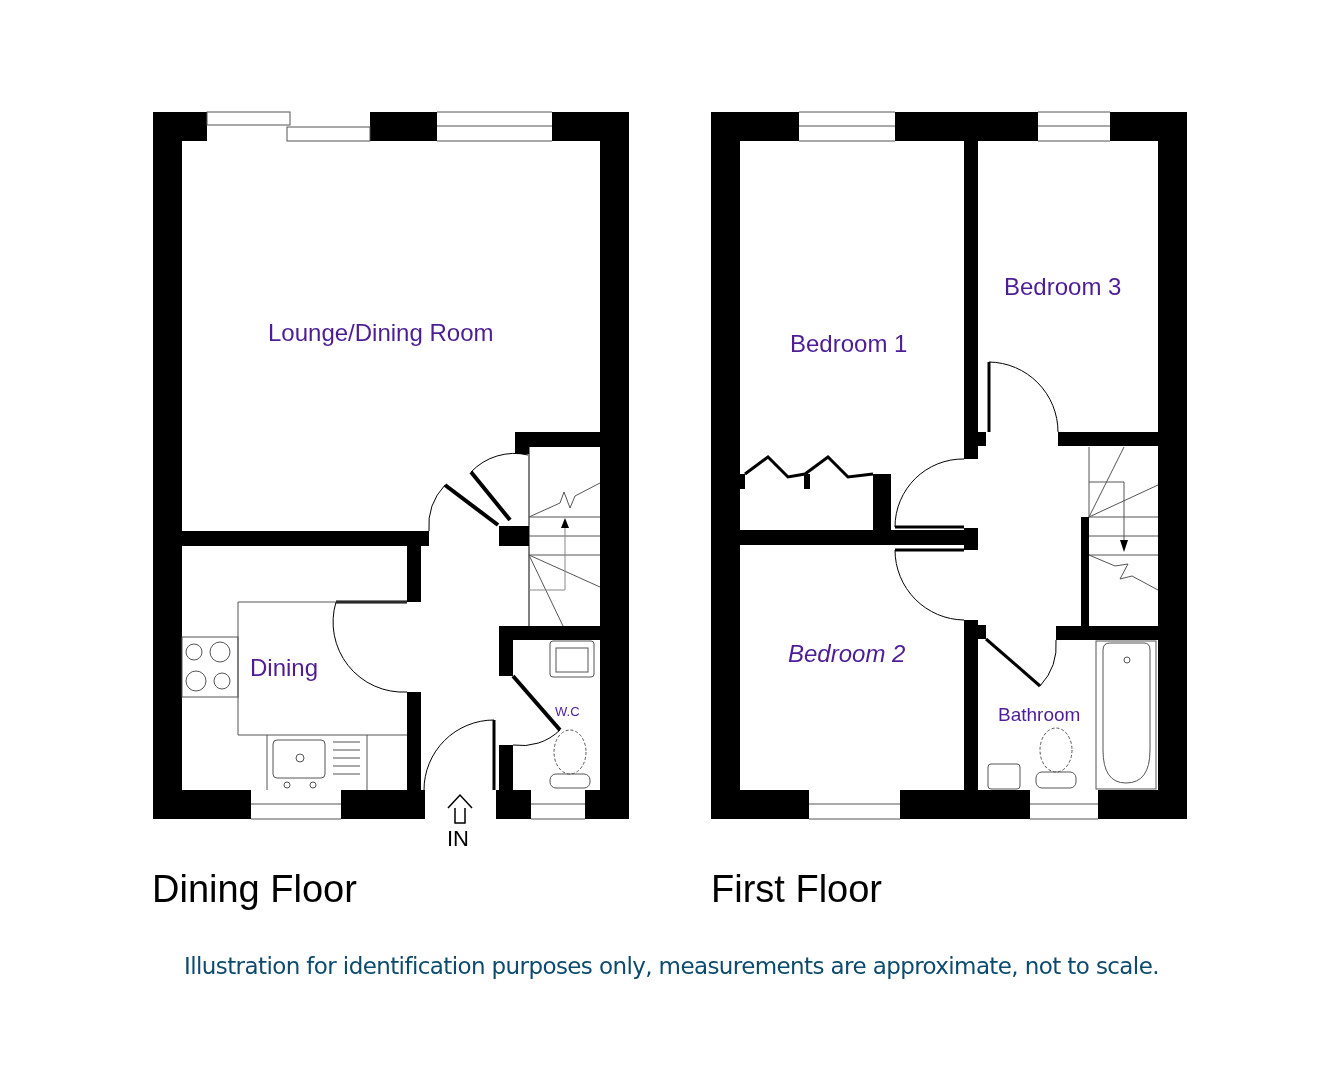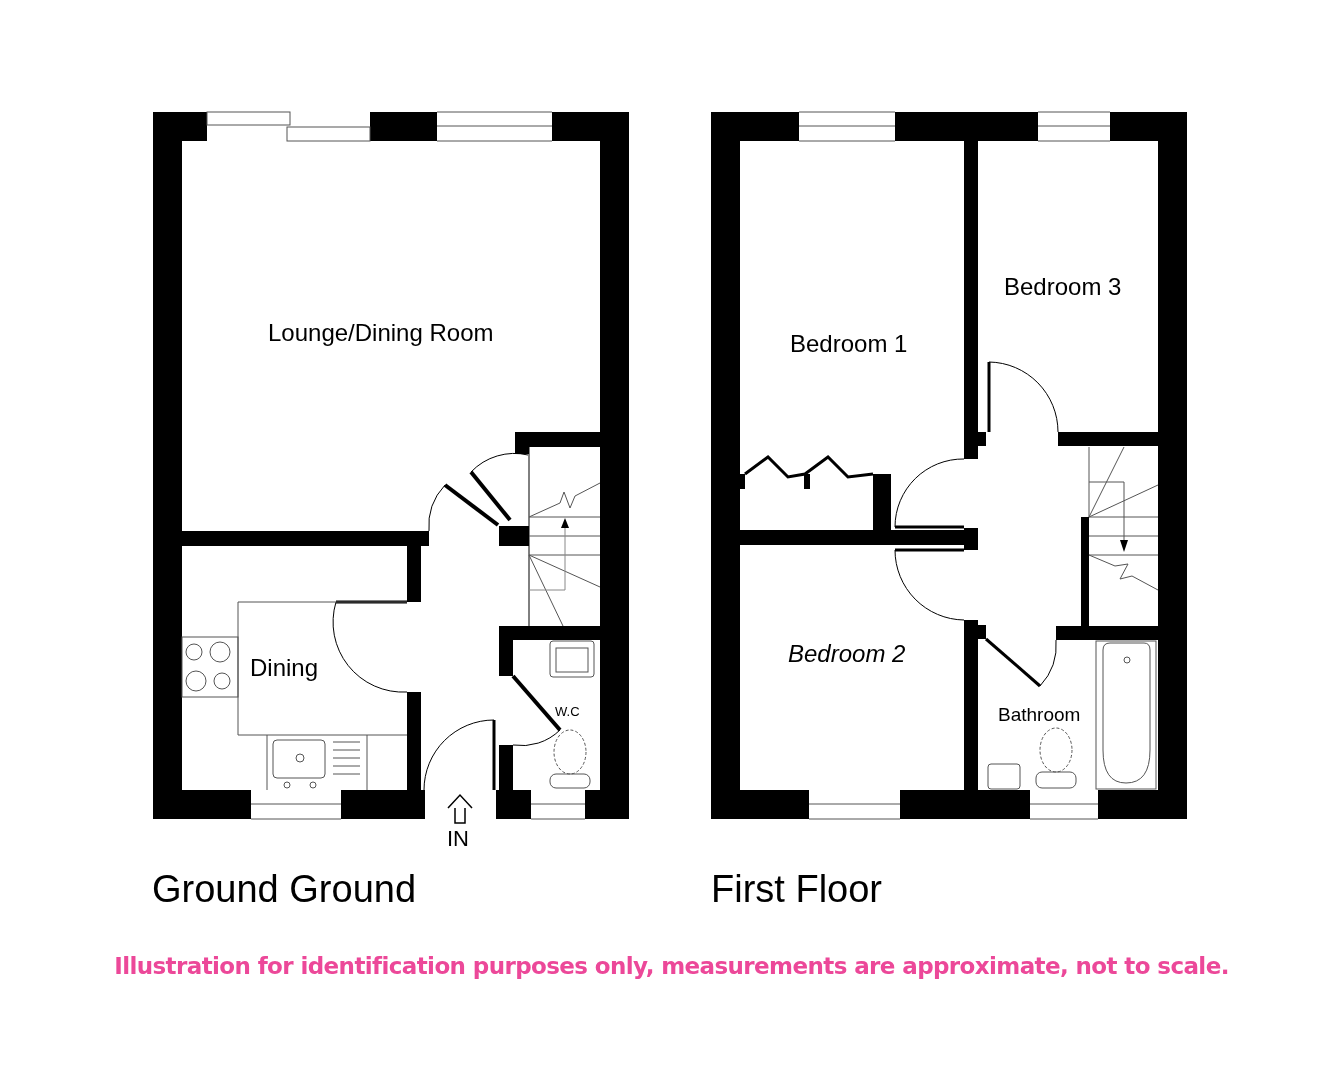--- a/index.html
+++ b/index.html
@@ -1,20 +1,20 @@
 <!DOCTYPE html>
 <html><head>
 <meta charset="utf-8">
 <style>
   html, body { margin: 0; padding: 0; background: #ffffff; }
   body { width: 1343px; height: 1080px; position: relative; overflow: hidden; font-family: "Liberation Sans", sans-serif; }
   svg.plan { position: absolute; left: 0; top: 0; }
-  .room-label { position: absolute; font-family: "Liberation Sans", sans-serif; color: #000000; white-space: nowrap; font-size: 24px; }
+  .room-label { position: absolute; font-family: "Liberation Sans", sans-serif; color: #4c1d95; white-space: nowrap; font-size: 24px; }
   .floor-title { position: absolute; font-family: "Liberation Sans", sans-serif; color: #000; font-size: 38px; white-space: nowrap; }
-  .disclaimer { position: absolute; left: 0; width: 1343px; text-align: center; top: 953px; font-family: "DejaVu Sans", sans-serif; font-size: 23px; color: #ec4899; letter-spacing: -0.6px; font-weight: bold; }
+  .disclaimer { position: absolute; left: 0; width: 1343px; text-align: center; top: 953px; font-family: "DejaVu Sans", sans-serif; font-size: 23px; color: #0c4a6e; letter-spacing: -0.6px; }
   .in-label { position: absolute; font-size: 22px; font-family: "Liberation Sans", sans-serif; }
 </style>
 </head>
 <body>
 
 <svg class="plan" width="1343" height="1080" viewBox="0 0 1343 1080" xmlns="http://www.w3.org/2000/svg">
 
   <g fill="#000">
 
     <rect x="153" y="112" width="29" height="707"></rect>
@@ -191,16 +191,16 @@
 <div class="room-label" style="left:268px; top:319px;">Lounge/Dining Room</div>
 <div class="room-label" style="left:250px; top:654px;">Dining</div>
 <div class="room-label" style="left:555px; top:704px; font-size:13px;">W.C</div>
 <div class="in-label" style="left:447px; top:826px;">IN</div>
 
 <div class="room-label" style="left:790px; top:330px;">Bedroom 1</div>
 <div class="room-label" style="left:1004px; top:273px;">Bedroom 3</div>
 <div class="room-label" style="left:788px; top:640px;font-style:italic;">Bedroom 2</div>
 <div class="room-label" style="left:998px; top:704px; font-size:19px;">Bathroom</div>
 
-<div class="floor-title" style="left:152px; top:868px;">Ground Ground</div>
+<div class="floor-title" style="left:152px; top:868px;">Dining Floor</div>
 <div class="floor-title" style="left:711px; top:868px;">First Floor</div>
 
 <div class="disclaimer">Illustration for identification purposes only, measurements are approximate, not to scale.</div>
 
 </body></html>

